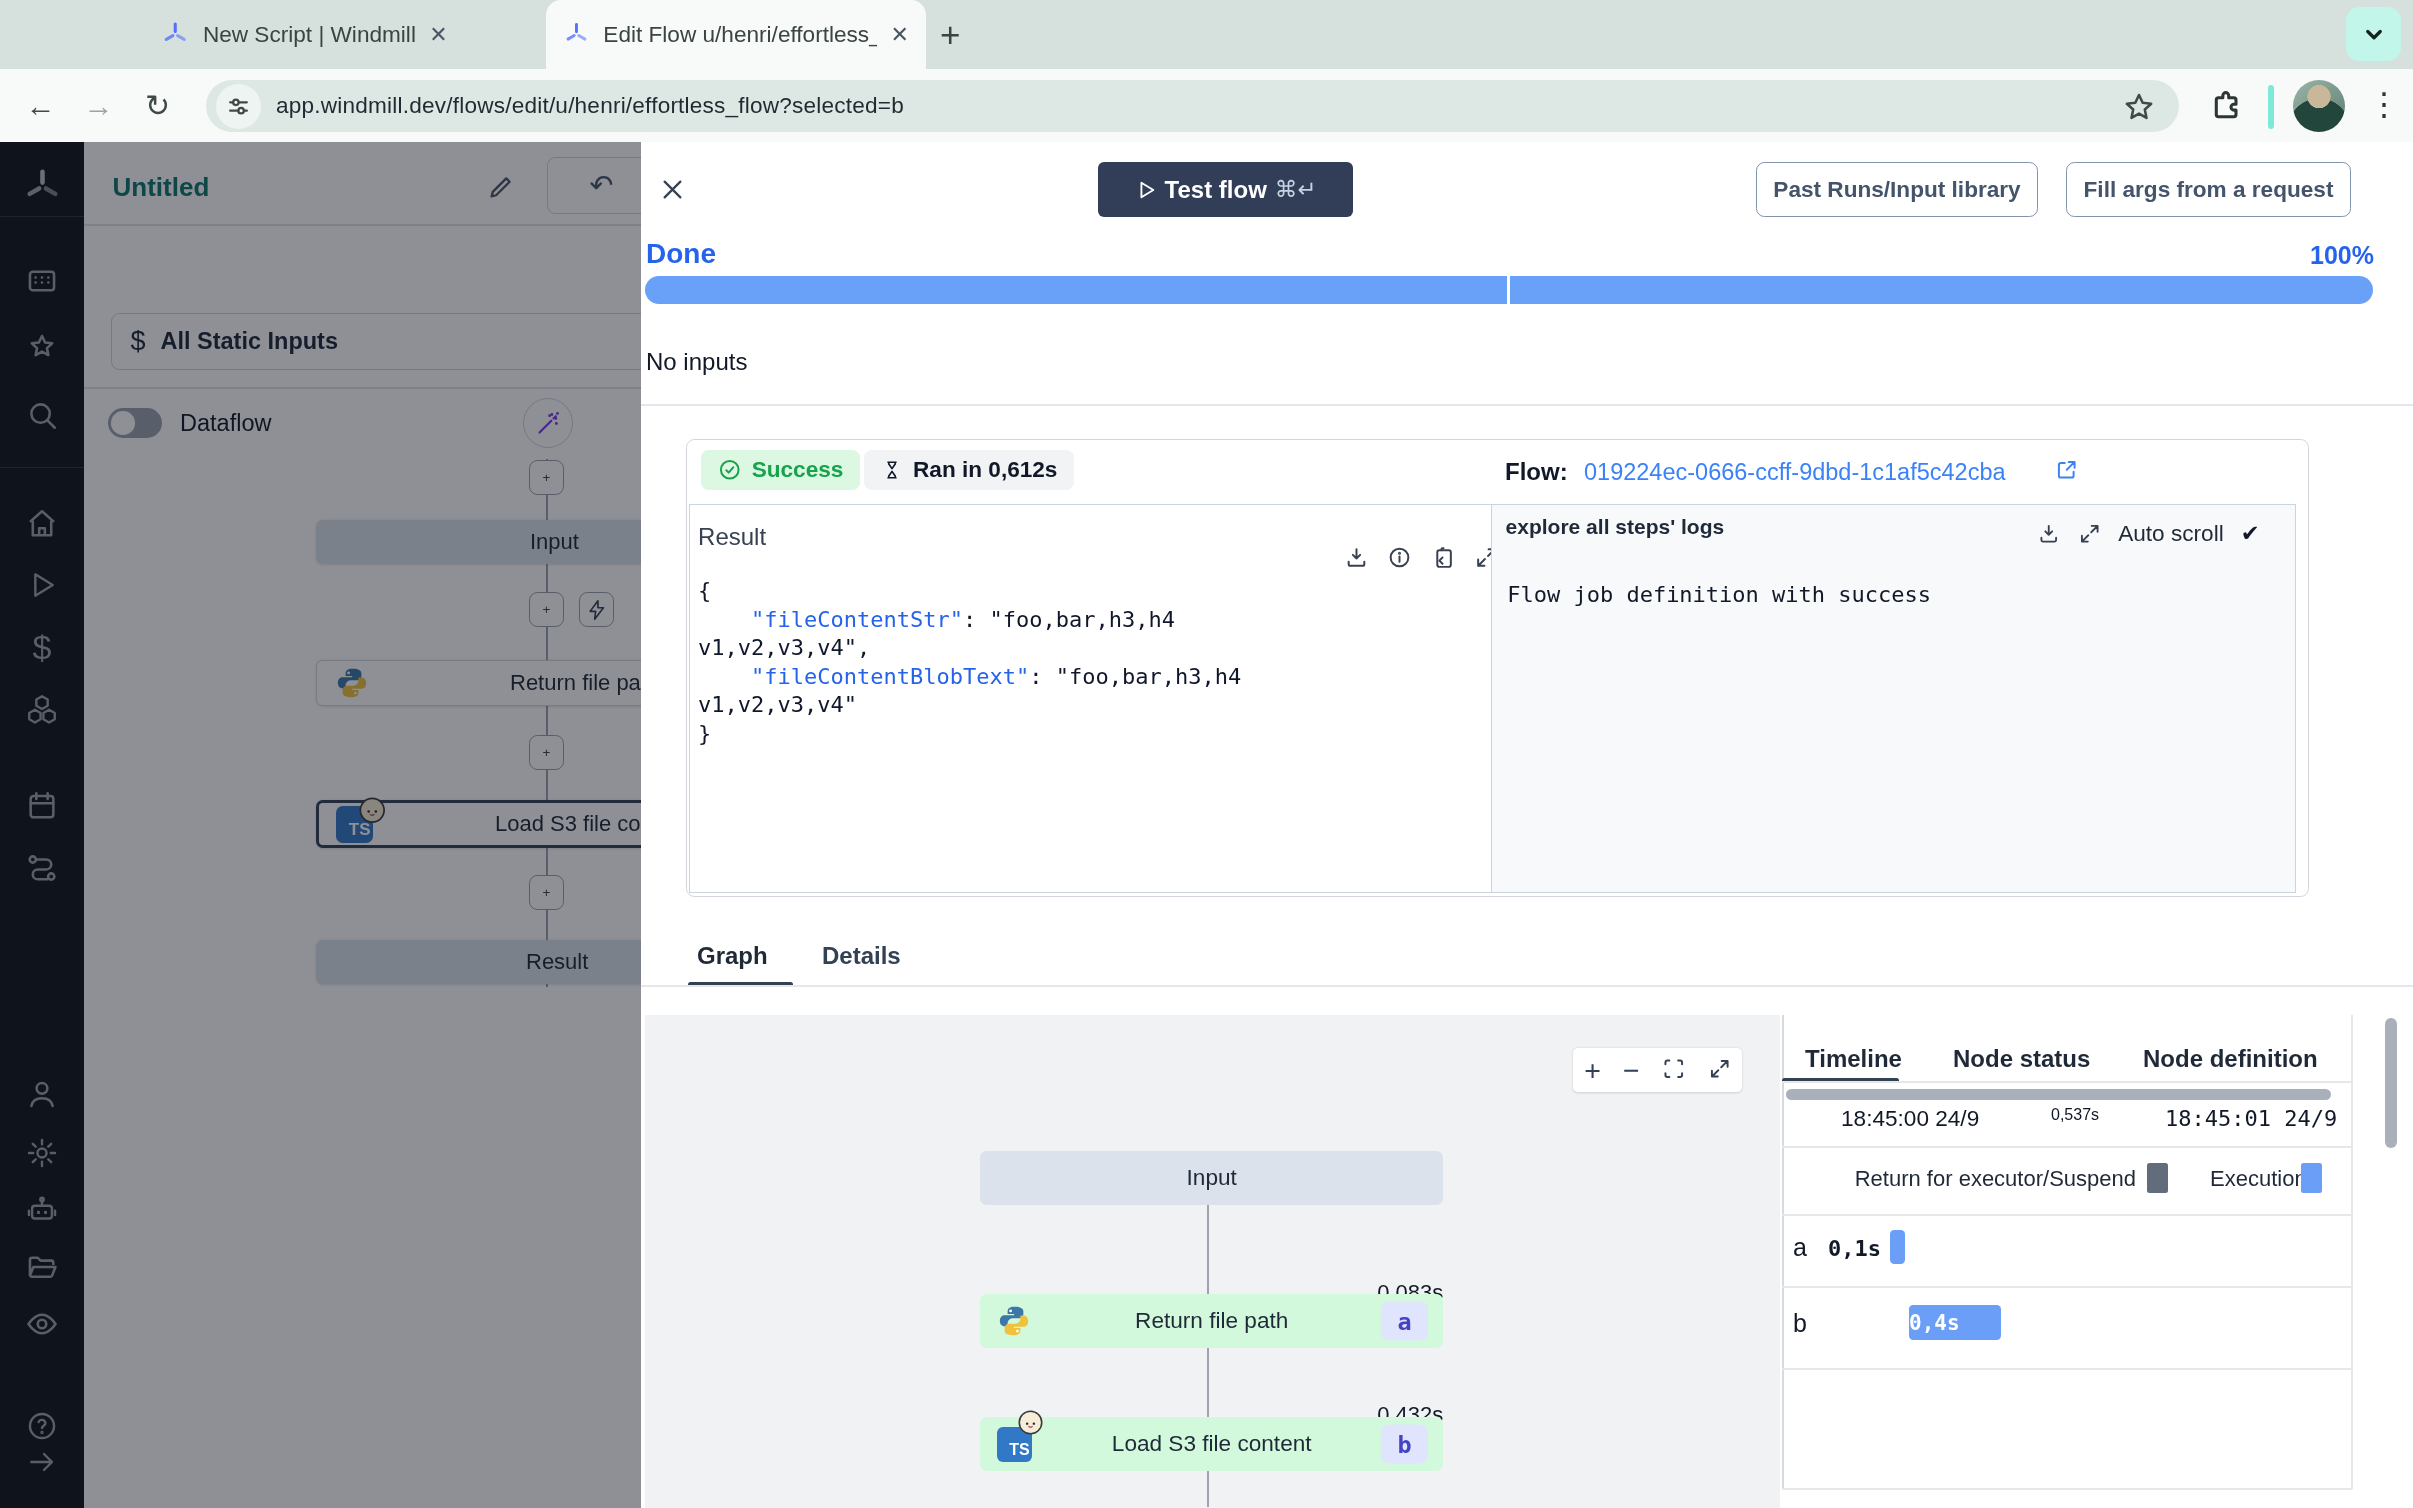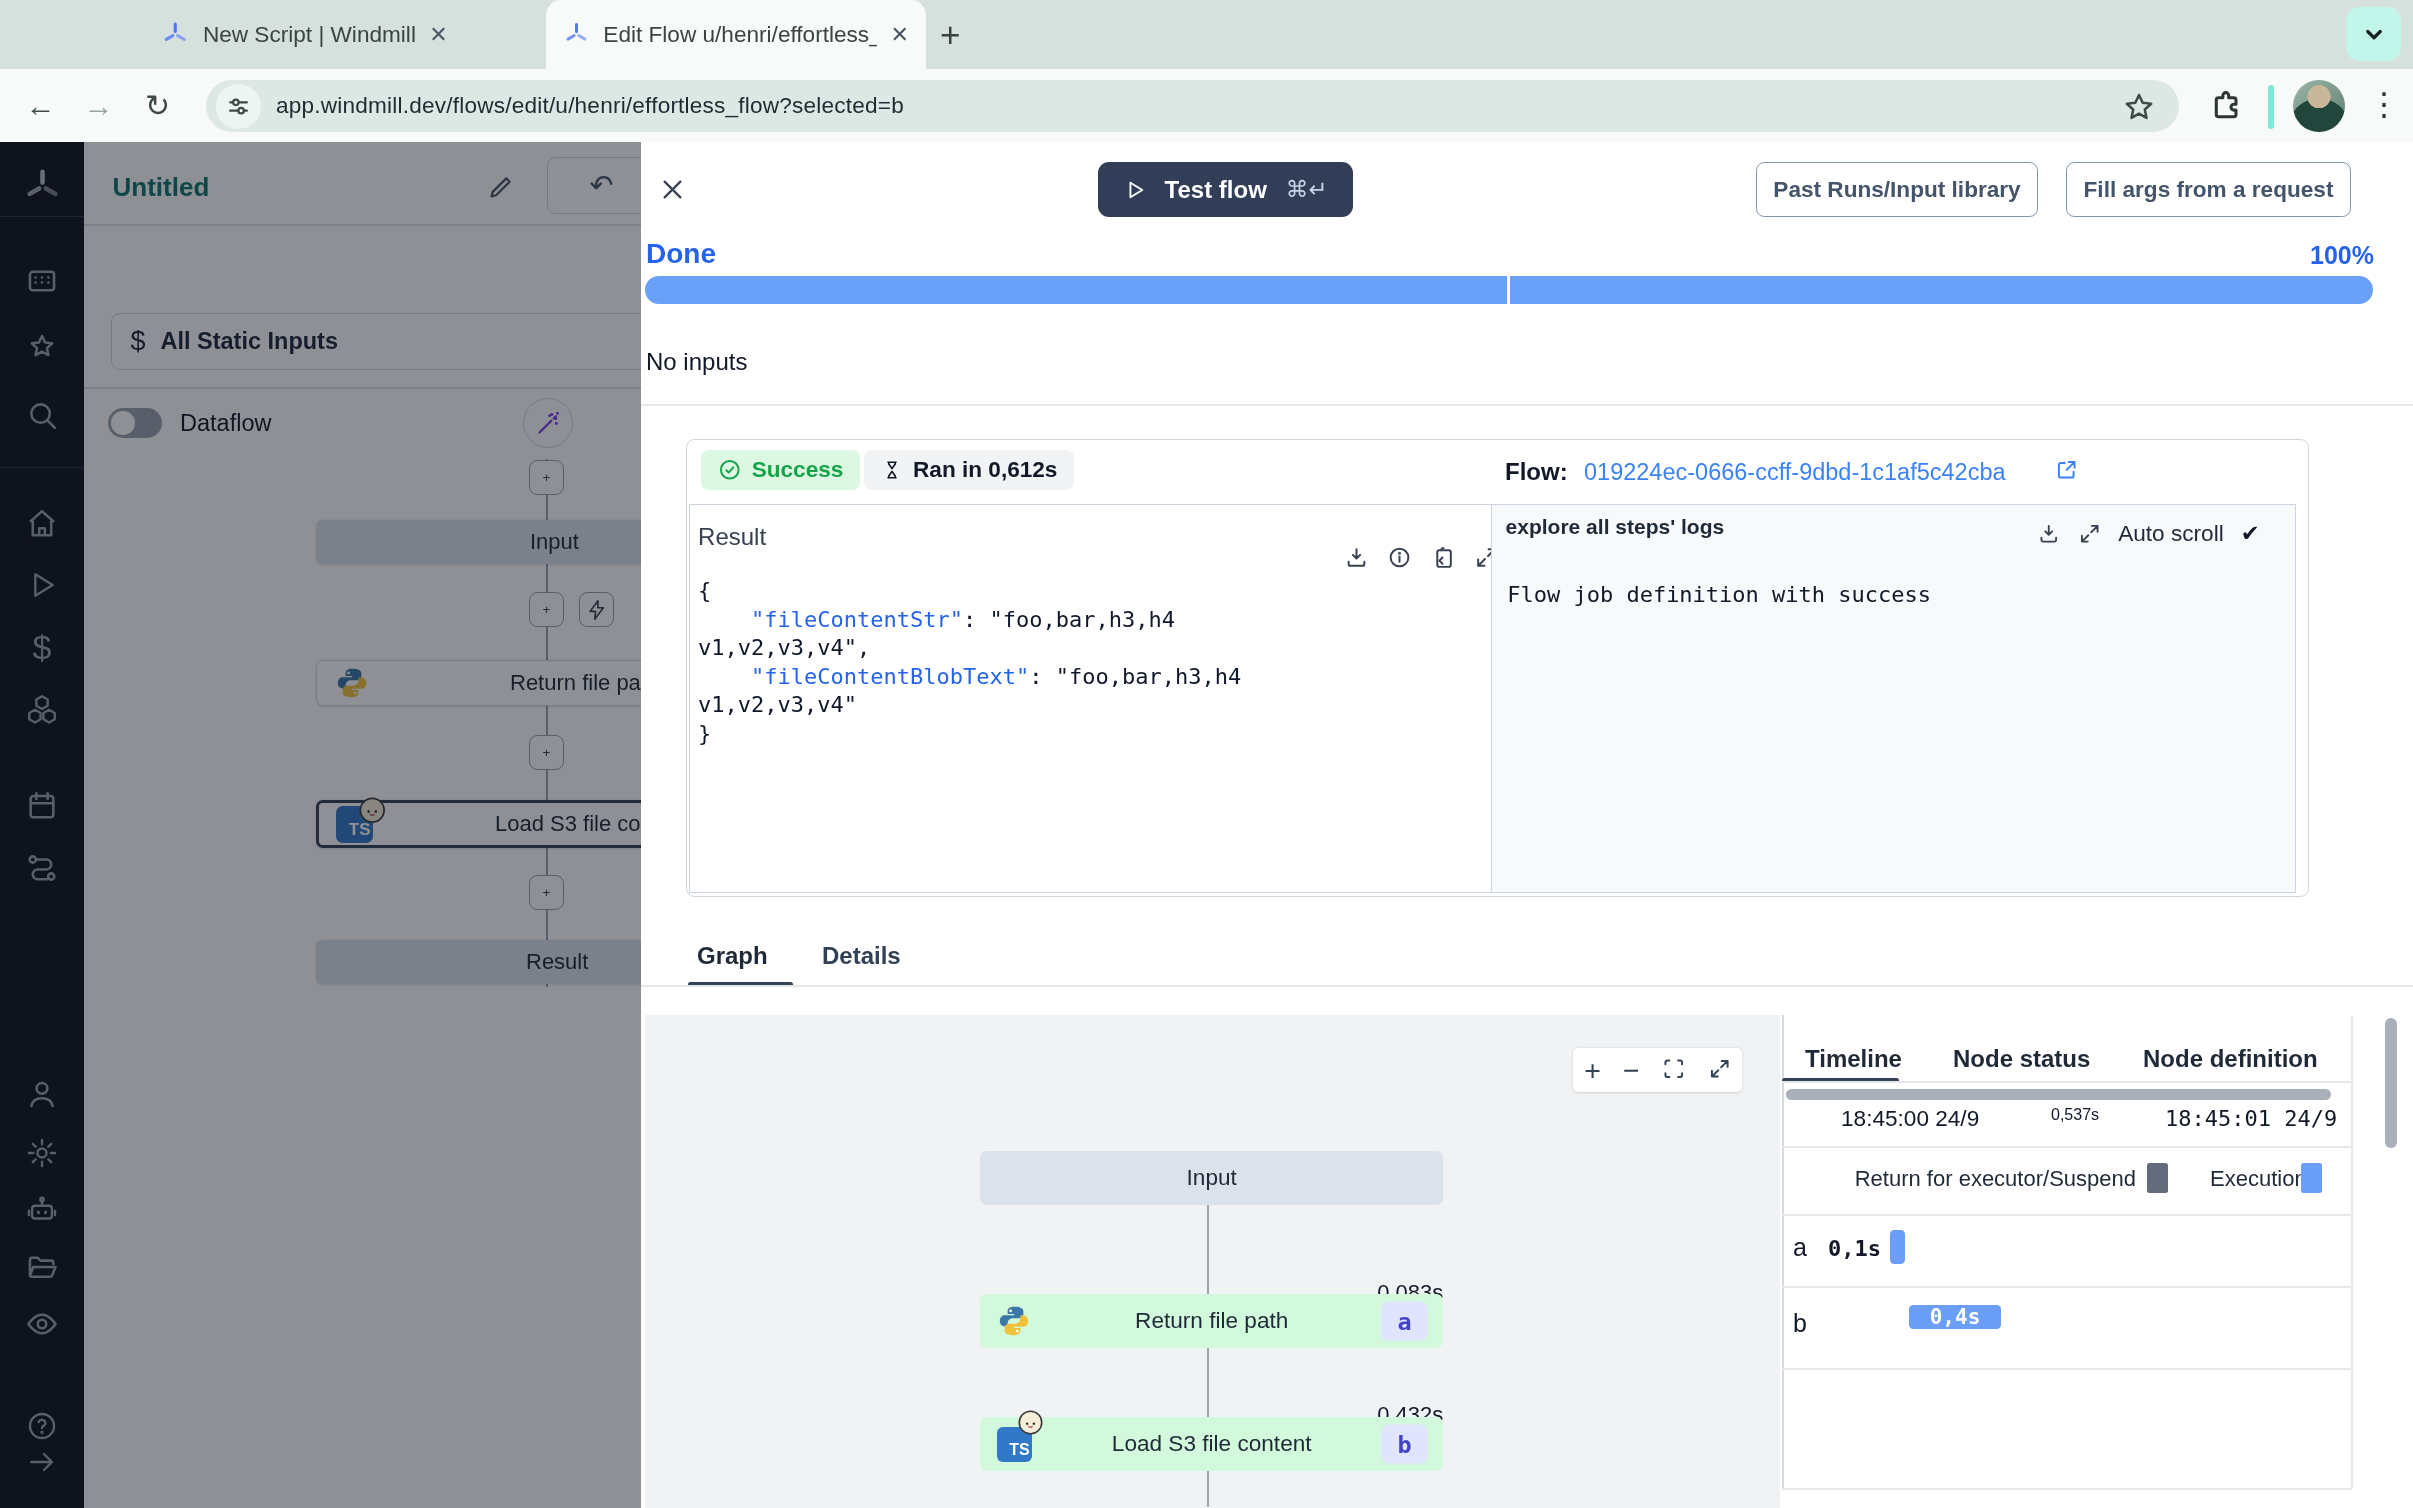--- a/index.html
+++ b/index.html
@@ -35,21 +35,21 @@
   .sbicon{position:absolute;left:0;width:84px;display:flex;justify-content:center;color:#9aa3ad}
   .sbdiv{position:absolute;left:0;width:84px;height:0.8px;background:#2b3342}
   .flowpanel{position:absolute;left:84px;top:0;width:557px;height:1366px;background:#fff;overflow:hidden}
   .fp-box{position:absolute;border:1.7px solid #cbd5e1;border-radius:8.4px;background:#fff;display:flex;align-items:center;gap:15px;padding:0 18.4px;font-weight:700;font-size:23.5px;color:#1e293b}
   .node{position:absolute;border-radius:6.7px;display:flex;align-items:center;font-size:22px;color:#1f2937;box-shadow:0 0.8px 2.5px rgba(0,0,0,.12)}
   .plusbtn{position:absolute;width:35px;height:35px;border:1.7px solid #97a1ad;border-radius:8.4px;background:#fff;display:flex;align-items:center;justify-content:center;color:#374151}
   .vline{position:absolute;width:1.7px;background:#9ca3af}
   .backdrop{position:absolute;left:0;top:0;width:641px;height:1366px;background:rgba(15,20,30,.47)}
   
   .drawer{position:absolute;left:641px;top:0;width:1772px;height:1366px;background:#fff}
-  .btn-dark{position:absolute;background:var(--navy);color:#fff;border-radius:11px;display:flex;align-items:center;justify-content:center;gap:19px;font-size:24px;font-weight:700}
+  .btn-dark{position:absolute;background:var(--navy);color:#fff;border-radius:6px;display:flex;align-items:center;justify-content:center;gap:8px;font-size:24px;font-weight:700}
   .btn-outline{position:absolute;border:1.7px solid #8094ab;border-radius:8.4px;background:#fff;color:#44546b;font-weight:700;font-size:22.6px;display:flex;align-items:center;justify-content:center}
   .done{position:absolute;font-size:28px;font-weight:700;color:var(--accent)}
   .progress{position:absolute;left:4.2px;top:134px;width:1728px;height:28px;border-radius:14.2px;background:var(--progress);overflow:hidden}
   .progress .gap{position:absolute;left:49.85%;top:0;width:3.4px;height:100%;background:#fff}
   .hdiv{position:absolute;height:1.7px;background:#e5e7eb}
   .card{position:absolute;left:45px;top:297px;width:1623px;height:458px;border:1.7px solid #d1d5db;border-radius:8.4px;background:#fff}
   .badge{position:absolute;height:40px;border-radius:7.5px;display:flex;align-items:center;gap:10px;padding:0 17px;font-size:22.6px;font-weight:700}
   .innerpanel{position:absolute;left:1.7px;top:64px;width:1607px;height:389px;border:1.7px solid #cbd5e1;display:flex}
   .respane{width:802px;height:100%;position:relative;background:#fff}
   .logpane{width:804px;height:100%;position:relative;background:#f7f9fb;border-left:1.7px solid #cbd5e1}
@@ -510,21 +510,21 @@
       <div class="abs" style="left:1569px;top:1024px;font-size:22px;color:#1f2937">Execution</div>
       <div class="sq" style="left:1660px;top:1021px;background:var(--execution)"></div>
       <div class="tl-border" style="left:1141px;top:1072px;width:570px;height:1.7px"></div>
 
       <div class="abs" style="left:1152px;top:1091px;font-size:25px;color:#111827">a</div>
       <div class="abs mono" style="left:1187px;top:1094px;font-size:22px;font-weight:700;color:#111827">0,1s</div>
       <div class="tlbar" style="left:1249px;top:1088px;width:15px;height:34px"></div>
       <div class="tl-border" style="left:1141px;top:1144px;width:570px;height:1.7px"></div>
 
       <div class="abs" style="left:1152px;top:1167px;font-size:25px;color:#111827">b</div>
-      <div class="tlbar mono" style="left:1268px;top:1163px;width:92px;height:24px;display:flex;align-items:center;justify-content:center;color:#fff;font-size:21px;font-weight:700">
+      <div class="tlbar mono" style="left:1268px;top:1163px;width:92px;height:35px;display:flex;align-items:center;justify-content:flex-start;color:#fff;font-size:21px;font-weight:700">
           <span>0,4s</span>
         </div>
       <div class="tl-border" style="left:1141px;top:1226px;width:570px;height:1.7px"></div>
       <div class="tl-border" style="left:1141px;top:1346px;width:570px;height:1.7px"></div>
 
       <div class="scrollthumb" style="left:1744px;top:876px;width:11.7px;height:130px"></div>
     </div>
   </div>
 </div>
 

